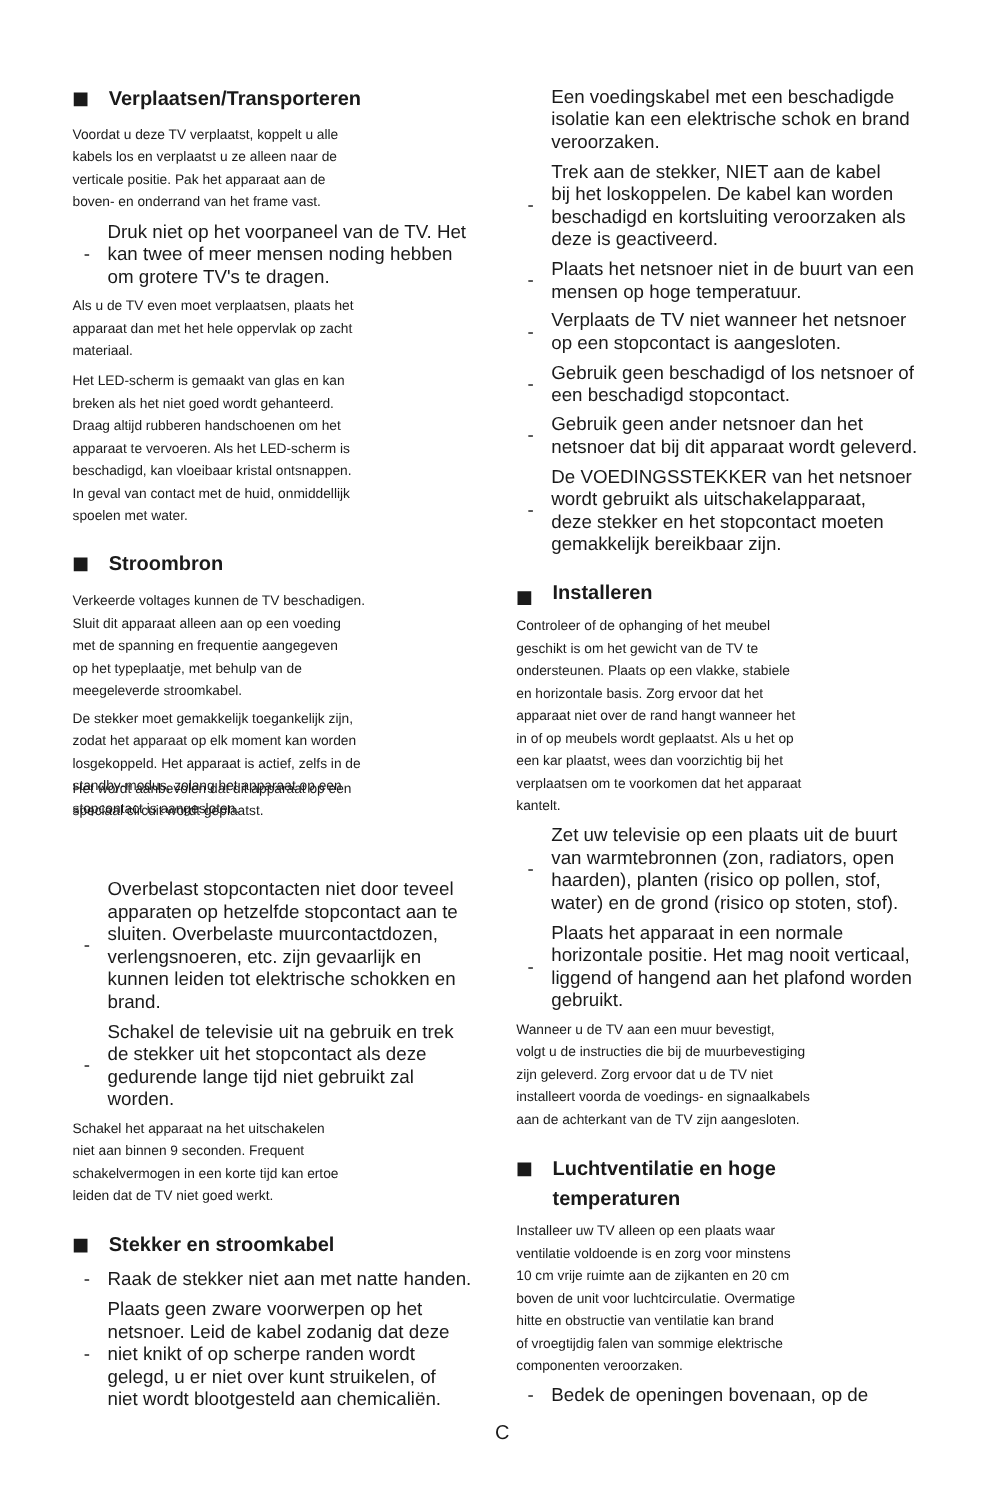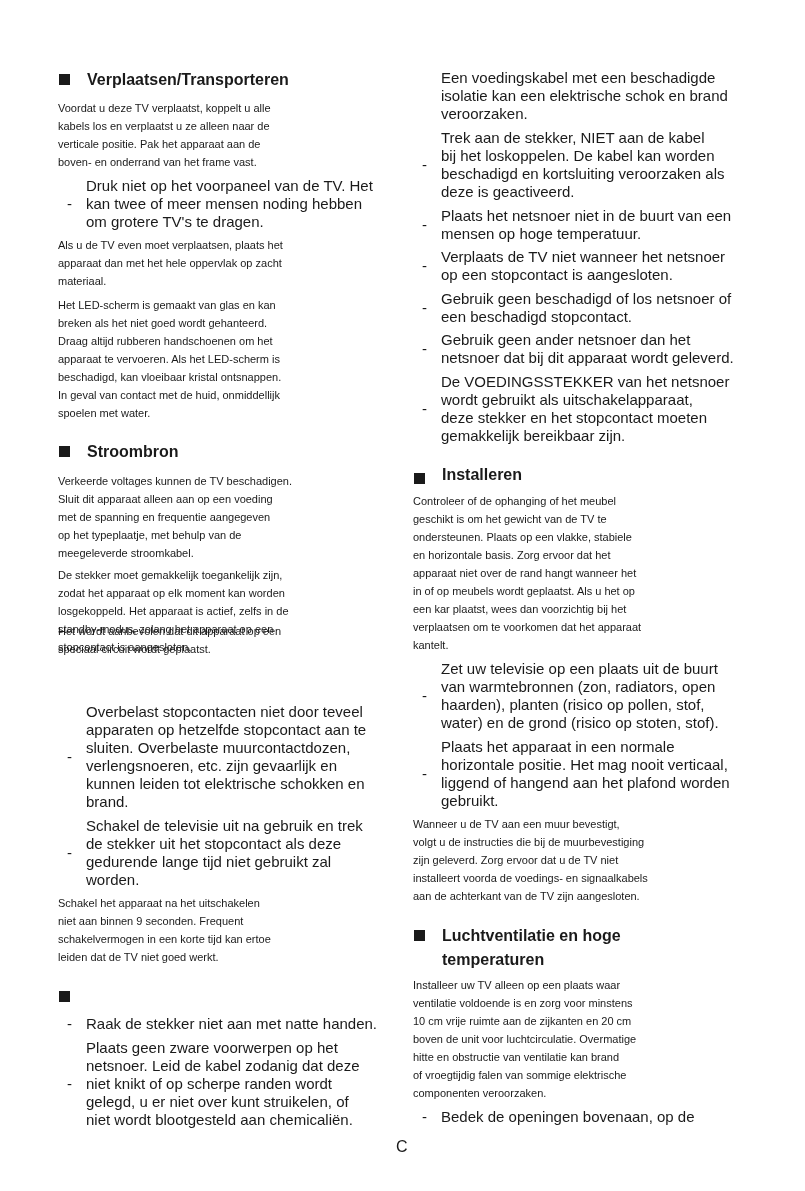--- a/index.html
+++ b/index.html
@@ -92,20 +92,21 @@
 gedurende lange tijd niet gebruikt zal
 worden.</span>
   </div>
   <p class="para" style="position:absolute; top:894px; left:0; width:345px;">Schakel het apparaat na het uitschakelen
 niet aan binnen 9 seconden. Frequent
 schakelvermogen in een korte tijd kan ertoe
 leiden dat de TV niet goed werkt.</p>
 
   <div class="section-head" style="position:absolute; top:985px; left:0; width:345px;">
     <span class="sq"></span>
+    <span>Stekker en stroomkabel</span>
   </div>
   <div class="bullet" style="position:absolute; top:1015px; left:0; width:345px;">
     <span class="dash">-</span>
     <span class="btext">Raak de stekker niet aan met natte handen.</span>
   </div>
   <div class="bullet" style="position:absolute; top:1039px; left:0; width:345px;">
     <span class="dash">-</span>
     <span class="btext">Plaats geen zware voorwerpen op het
 netsnoer. Leid de kabel zodanig dat deze
 niet knikt of op scherpe randen wordt

